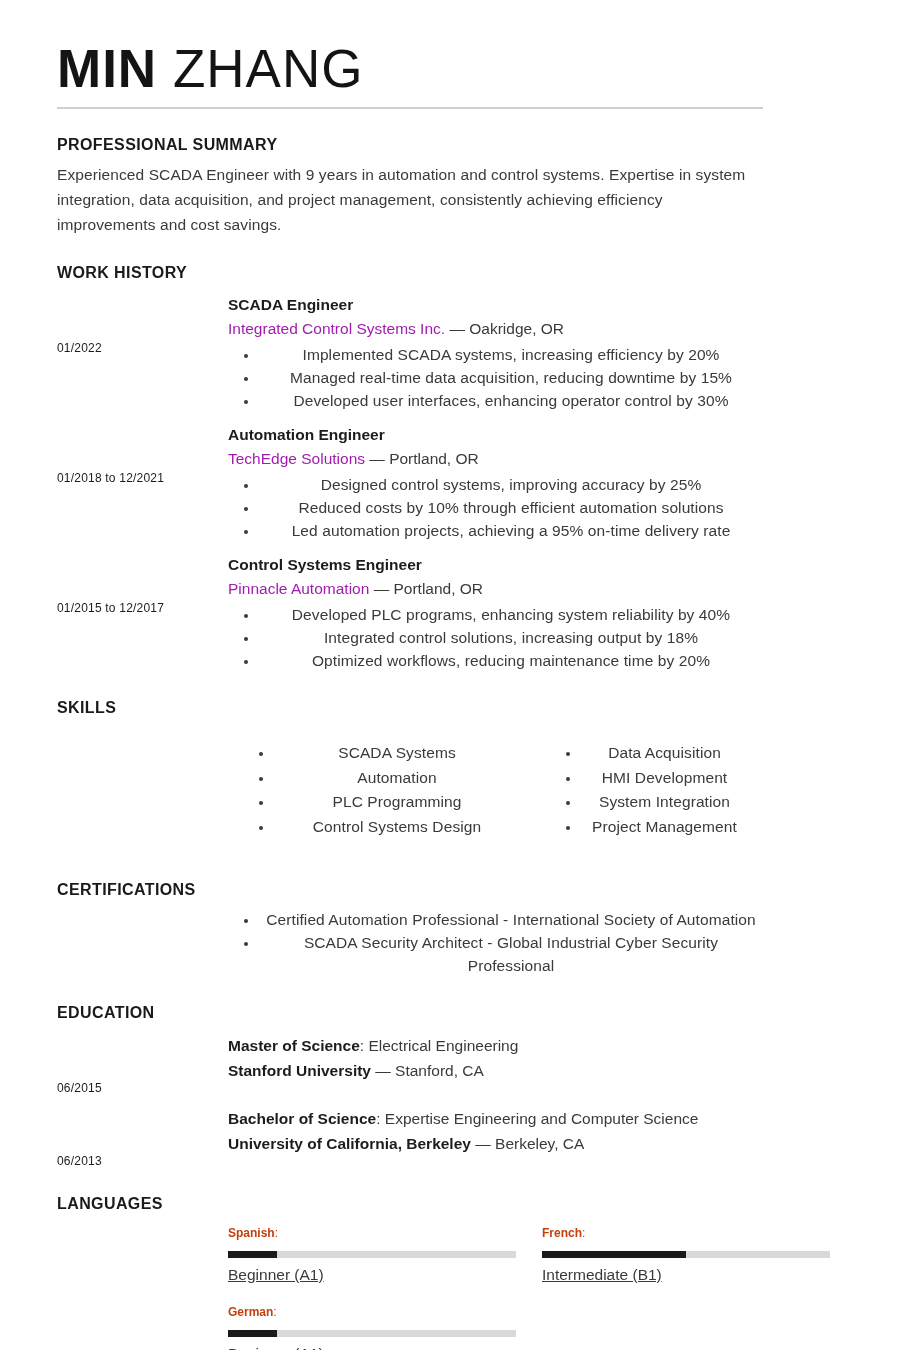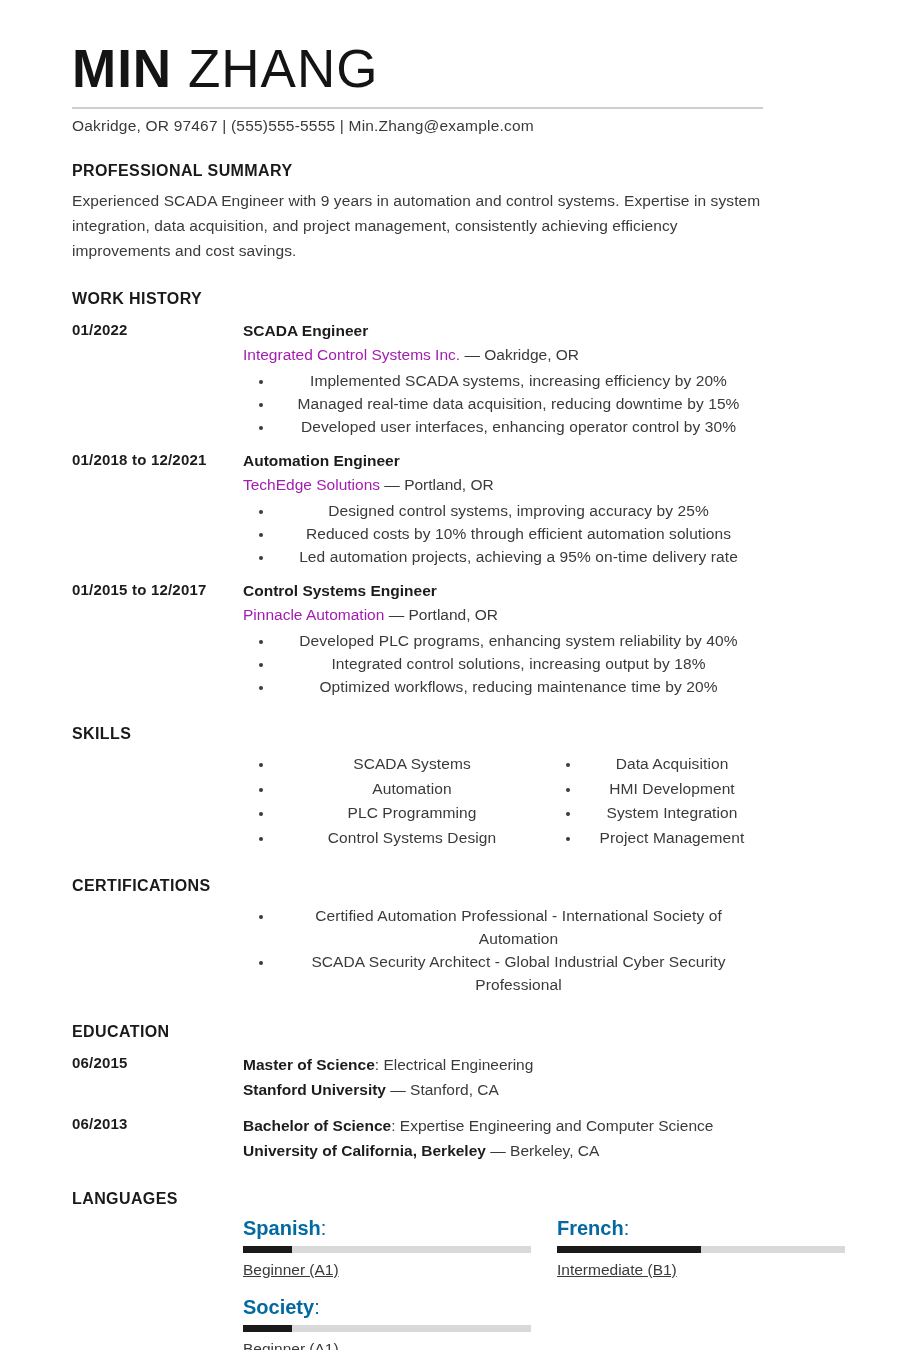--- a/index.html
+++ b/index.html
@@ -2,81 +2,80 @@
 <html><head>
 <meta charset="utf-8">
 <style>
   html, body { margin:0; padding:0; background:#ffffff; }
   body {
     width:900px; height:1350px;
     font-family:"Liberation Sans", sans-serif;
     color:#3a3a3a;
     -webkit-font-smoothing:antialiased;
   }
-  .page { padding:42px 57px 0 72px; box-sizing:border-box; width:820px; height:1350px; }
+  .page { padding:42px 57px 0 57px; box-sizing:border-box; width:820px; height:1350px; }
 
   
   .name { font-size:53px; line-height:1; color:#141414; letter-spacing:1px; margin:0; font-weight:400; }
   .name .fn { font-weight:700; }
   .name .ln { font-weight:400; }
   .header-rule { border:none; border-top:2px solid #cfcfcf; margin:12px 0 0 0; }
   .contact { font-size:15.5px; letter-spacing:.2px; margin-top:8px; color:#3a3a3a; }
 
   
   h2 {
     font-size:16px; font-weight:700; color:#1a1a1a;
     letter-spacing:.4px; margin:27px 0 0 0;
   }
 
   
   .summary-text { font-size:15.5px; line-height:25px; margin:8px 0 8px 0; letter-spacing:.1px; }
 
   
   .row { display:grid; grid-template-columns:171px 1fr; margin-top:11px; }
-  .date-cell { font-size:15px; font-weight:700; color:#1c1c1c; padding-top:2px; letter-spacing:.2px; }
+  .date-cell { font-size:12px; font-weight:400; color:#1c1c1c; padding-top:2px; letter-spacing:.2px;margin-top:46px; }
   .job-title { font-size:15.5px; font-weight:700; color:#1c1c1c; line-height:24px; }
   .org-line { font-size:15.5px; line-height:24px; }
   .org-line .org { font-weight:400; color:#a21caf; }
   .dash { color:#3a3a3a; }
 
   ul.bullets { margin:2px 0 0 0; padding-left:31px; }
   ul.bullets li { font-size:15.5px; line-height:23px; letter-spacing:.1px;text-align:center; }
   ul.bullets li::marker { font-size:13px; }
 
   .indent { margin-left:171px; }
 
   
   .skills-cols { display:grid; grid-template-columns:307px 1fr; margin-top:9px; }
-  .skills-cols ul { margin:0; }
+  .skills-cols ul { margin:15px; }
   .skills-cols ul.bullets li { line-height:24.5px; }
 
   
   .certs ul { margin-top:9px; }
 
   
   .edu-line { font-size:15.5px; line-height:25px; }
   .edu-line .deg { font-weight:700; color:#1c1c1c; }
 
   
   .lang-grid { display:grid; grid-template-columns:288px 288px; column-gap:26px; row-gap:17px; margin-top:10px; }
-  .lang-name { font-size:20px; color:#0369a1; line-height:20px; }
+  .lang-name { font-size:12px; color:#c2410c; line-height:20px; }
   .lang-name b { font-weight:700; }
   .lang-bar { height:7px; background:#d9d9d9; margin:8px 0 7px 0; }
   .lang-fill { height:100%; background:#1a1a1a; }
   .lang-level { font-size:15.5px; line-height:20px;text-decoration:underline; }
 </style>
 </head>
 <body>
 
 <div class="page">
 
   <header>
     <h1 class="name"><span class="fn">MIN</span> <span class="ln">ZHANG</span></h1>
     <hr class="header-rule">
-    <div class="contact">Oakridge, OR 97467  |  (555)555-5555  |  Min.Zhang@example.com</div>
   </header>
 
   <section>
     <h2>PROFESSIONAL SUMMARY</h2>
     <p class="summary-text">Experienced SCADA Engineer with 9 years in automation and control systems. Expertise in system integration, data acquisition, and project management, consistently achieving efficiency improvements and cost savings.</p>
   </section>
 
   <section>
     <h2>WORK HISTORY</h2>
 
@@ -185,21 +184,21 @@
 
         <div>
           <div class="lang-name"><b>French</b><span>:</span></div>
           <div class="lang-bar">
               <div class="lang-fill" style="width: 50%;"></div>
             </div>
           <div class="lang-level">Intermediate (B1)</div>
         </div>
 
         <div>
-          <div class="lang-name"><b>Society</b><span>:</span></div>
+          <div class="lang-name"><b>German</b><span>:</span></div>
           <div class="lang-bar">
               <div class="lang-fill" style="width: 17%;"></div>
             </div>
           <div class="lang-level">Beginner (A1)</div>
         </div>
 
       </div>
     </div>
   </section>
 

